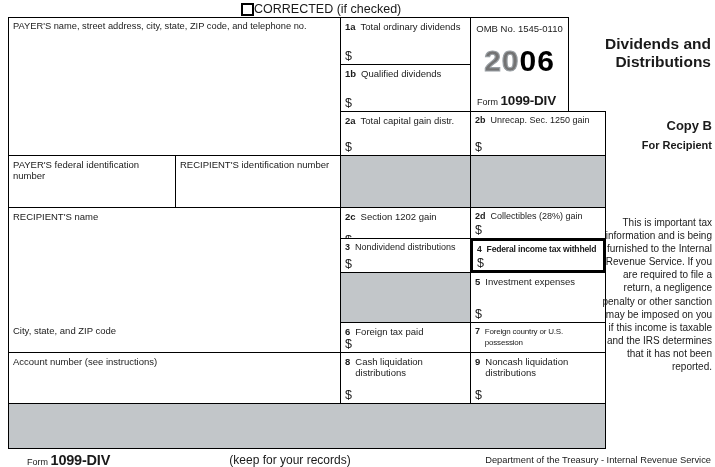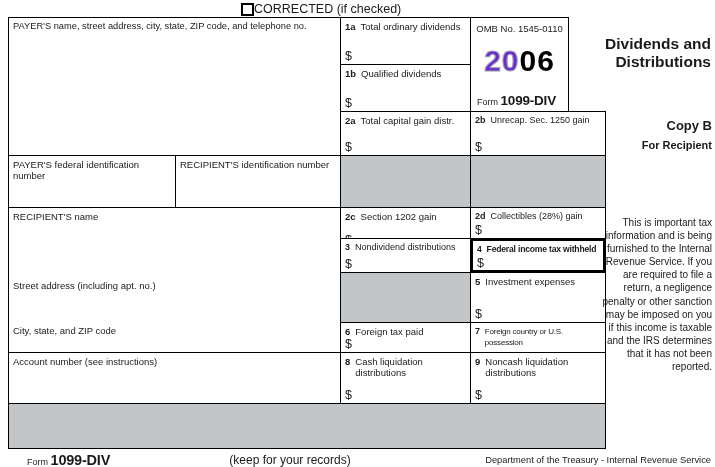--- a/index.html
+++ b/index.html
@@ -14,21 +14,21 @@
   .heavy { border:3px solid #000; }
   .cond { font-size:8px; letter-spacing:-0.2px; }
   .boldlbl { font-weight:bold; font-size:8.6px; letter-spacing:-0.2px; }
 
   .corr-row { position:absolute; top:2px; left:241px; display:flex; align-items:center; }
   .corr-box { width:13px; height:13px; border:2px solid #000; background:#fff; }
   .corr-text { font-size:12.5px; }
 
   .omb-top { text-align:center; font-size:9.5px; padding-top:2px; }
   .year { text-align:center; margin-top:12px; font-size:30px; font-weight:bold; letter-spacing:1px; line-height:30px; }
-  .year-outline { color:#6d28d9; -webkit-text-stroke:1.1px #9aa0a5; }
+  .year-outline { color:#737373; -webkit-text-stroke:1.1px #9aa0a5; }
   .year-bold { color:#000; }
   .form-in-omb { position:absolute; left:6px; bottom:3px; font-size:9px; }
   .form-in-omb b { font-size:13.5px; letter-spacing:-0.2px; }
 
   .title { position:absolute; left:575px; top:35px; width:136px; text-align:right; font-weight:bold; font-size:15.5px; line-height:18px; }
   .copyb { position:absolute; left:605px; top:118px; width:107px; text-align:right; }
   .copyb .c1 { font-weight:bold; font-size:13px;margin-left:36px; }
   .copyb .c2 { font-weight:bold; font-size:11px; margin-top:6px; }
 
   .statement { position:absolute; left:602px; top:216px; width:110px; text-align:right; font-size:10px; line-height:13.1px; }
@@ -107,21 +107,20 @@
     <div>PAYER'S federal identification number</div>
   </div>
   <div class="cell" style="left:175px;top:155px;width:166px;height:53px;">
     <div>RECIPIENT'S identification number</div>
   </div>
   <div class="cell" style="left: 340px; top: 155px; width: 131px; height: 53px; background: rgb(194, 198, 201);"></div>
   <div class="cell" style="left: 470px; top: 155px; width: 136px; height: 53px; background: rgb(194, 198, 201);"></div>
 
   <div class="cell" style="left:8px;top:207px;width:333px;height:146px;">
     <div class="addr-lbl" style="top:3px;">RECIPIENT'S name</div>
-    <div class="addr-lbl" style="top:72px;">Street address (including apt. no.)</div>
     <div class="addr-lbl" style="top:117px;">City, state, and ZIP code</div>
   </div>
 
   <div class="cell" style="left:340px;top:207px;width:131px;height:42px;">
     <div class="box-label">
         <span class="bnum">2c</span>
         <span>Section 1202 gain</span>
       </div>
     <span class="dollar">$</span>
   </div>

